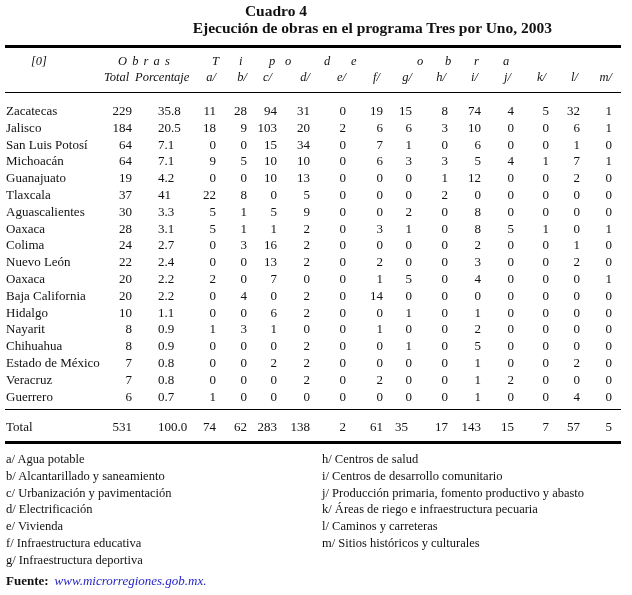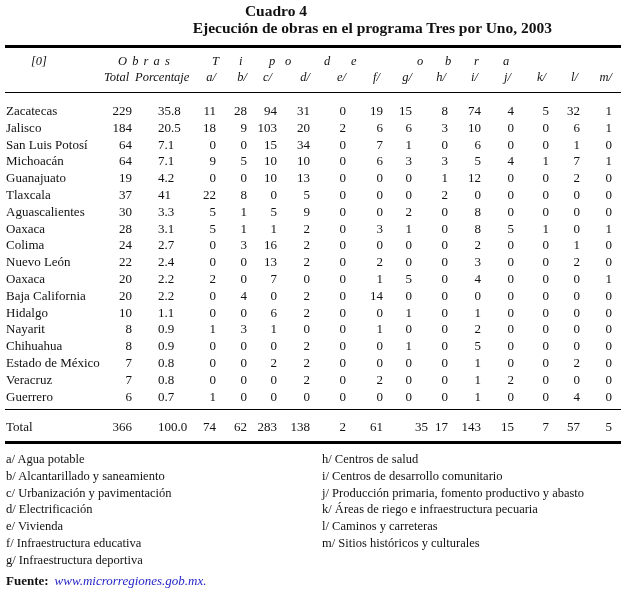--- a/index.html
+++ b/index.html
@@ -401,29 +401,29 @@
         <span class="num" style="right: 52px;">4</span>
         <span class="num" style="right: 20px;">0</span>
       </div>
     </div>
 
   <div class="rule tot"></div>
 
   <div id="total-row-host">
       <div class="row" style="top: 418px;">
         <span class="name">Total</span>
-        <span class="num" style="right: 500px;">366</span>
+        <span class="num" style="right: 500px;">531</span>
         <span class="num" style="right: auto; left: 158px; text-align: left;">100.0</span>
         <span class="num" style="right: 416px;">74</span>
         <span class="num" style="right: 385px;">62</span>
         <span class="num" style="right: 355px;">283</span>
         <span class="num" style="right: 322px;">138</span>
         <span class="num" style="right: 286px;">2</span>
         <span class="num" style="right: 249px;">61</span>
-        <span class="num" style="right: 204px;">35</span>
+        <span class="num" style="right: 224px;">35</span>
         <span class="num" style="right: 184px;">17</span>
         <span class="num" style="right: 151px;">143</span>
         <span class="num" style="right: 118px;">15</span>
         <span class="num" style="right: 83px;">7</span>
         <span class="num" style="right: 52px;">57</span>
         <span class="num" style="right: 20px;">5</span>
       </div>
     </div>
 
   <div class="rule bot"></div>

